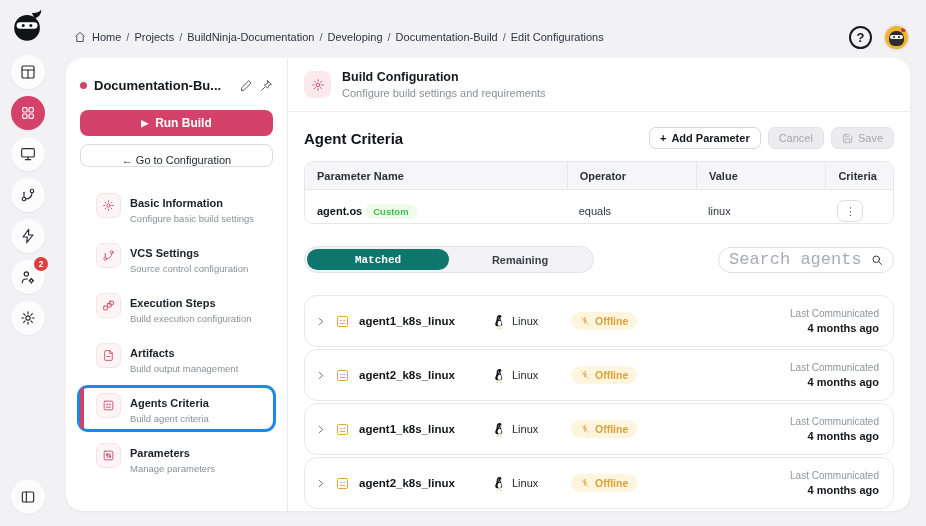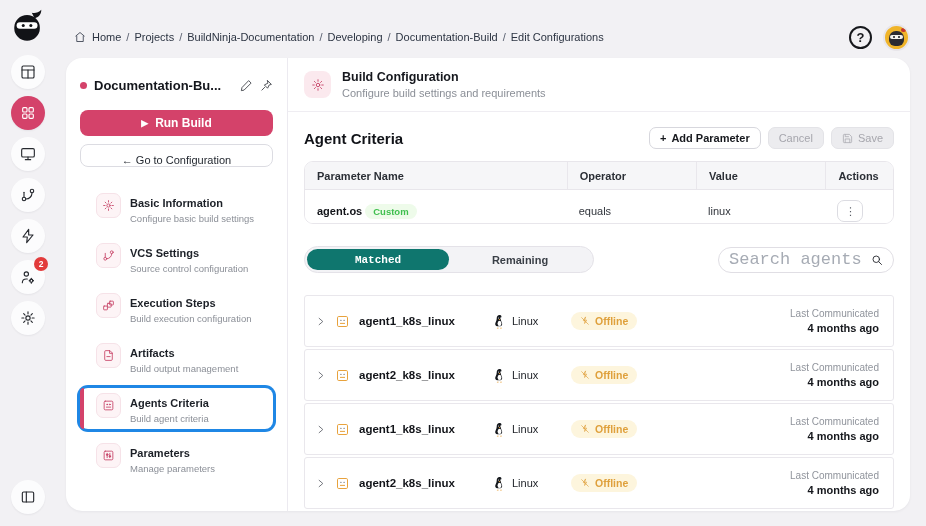--- a/index.html
+++ b/index.html
@@ -83,21 +83,21 @@
   .controls { display:flex; align-items:center; padding:22px 16px 0; }
   .seg { width:290px; height:27px; background:#f3f3f6; border:1px solid #e4e2e8; border-radius:14px; display:flex; padding:2px; }
   .seg-btn { flex:1; display:flex; align-items:center; justify-content:center; font-size:11px; font-weight:bold; color:#3a3f47; border-radius:12px; cursor:pointer; }
   .seg-btn.active { background:#0f766e; color:#fff;font-family:Liberation Mono, monospace; }
   .search { margin-left:auto; width:176px; height:26px; border:1px solid #e0dee4; border-radius:13px; background:#fff; display:flex; align-items:center; padding:0 10px; gap:6px; }
   .search input { border:none; outline:none; flex:1; font-size:17px; font-family:Liberation Mono, monospace; color:#333; background:transparent; min-width:0; }
   .search input::placeholder { color:#a6abb4; }
   .search-ic { width:12px; height:12px; stroke:#23252b; fill:none; stroke-width:1.8; stroke-linecap:round; flex-shrink:0; }
 
   .agent-list { margin:22px 16px 0; }
-  .agent-row { height:52px; border:1px solid #e9e7ec; border-radius:3px; background:#fff; display:flex; align-items:center; padding:0 14px 0 10px; margin-bottom:2px; }
+  .agent-row { height:52px; border:1px solid #e9e7ec; border-radius:13px; background:#fff; display:flex; align-items:center; padding:0 14px 0 10px; margin-bottom:2px; }
   .chev { width:11px; height:11px; stroke:#5a5e66; fill:none; stroke-width:1.8; stroke-linecap:round; stroke-linejoin:round; cursor:pointer; flex-shrink:0; }
   .agent-ico { width:15px; height:15px; margin-left:9px; flex-shrink:0; stroke:#e8a23c; fill:none; stroke-width:1.6; stroke-linejoin:round; }
   .agent-name { font-size:11.5px; font-weight:bold; color:#121419; margin-left:9px; width:112px; flex-shrink:0; }
   .os-cell { display:flex; align-items:center; gap:6px; font-size:11px; color:#1d2026; margin-left:22px; width:68px; flex-shrink:0; }
   .tux { width:13px; height:15px; flex-shrink:0; }
   .status-badge { display:flex; align-items:center; gap:5px; background:#fdf5dd; color:#dfa03c; border-radius:9px; padding:3px 9px; font-size:10.5px; font-weight:bold; margin-left:10px; }
   .off-ic { width:10px; height:10px; stroke:#dfa03c; fill:none; stroke-width:1.6; stroke-linecap:round; stroke-linejoin:round; }
   .row-meta { margin-left:auto; text-align:right; }
   .meta-label { font-size:10px; color:#90949c; }
   .meta-value { font-size:11px; font-weight:bold; color:#15171c; margin-top:3px; }
@@ -332,21 +332,21 @@
           </svg>
         <span>Save</span>
       </button>
     </div>
 
     <div class="ptable">
       <div class="thead">
         <div>Parameter Name</div>
         <div>Operator</div>
         <div>Value</div>
-        <div>Actions</div>
+        <div>Criteria</div>
       </div>
       <div class="trow">
         <div class="pname">
           <span>agent.os</span>
           <span class="badge-custom">Custom</span>
         </div>
         <div>equals</div>
         <div>linux</div>
         <div>
             <button class="dots-btn">

